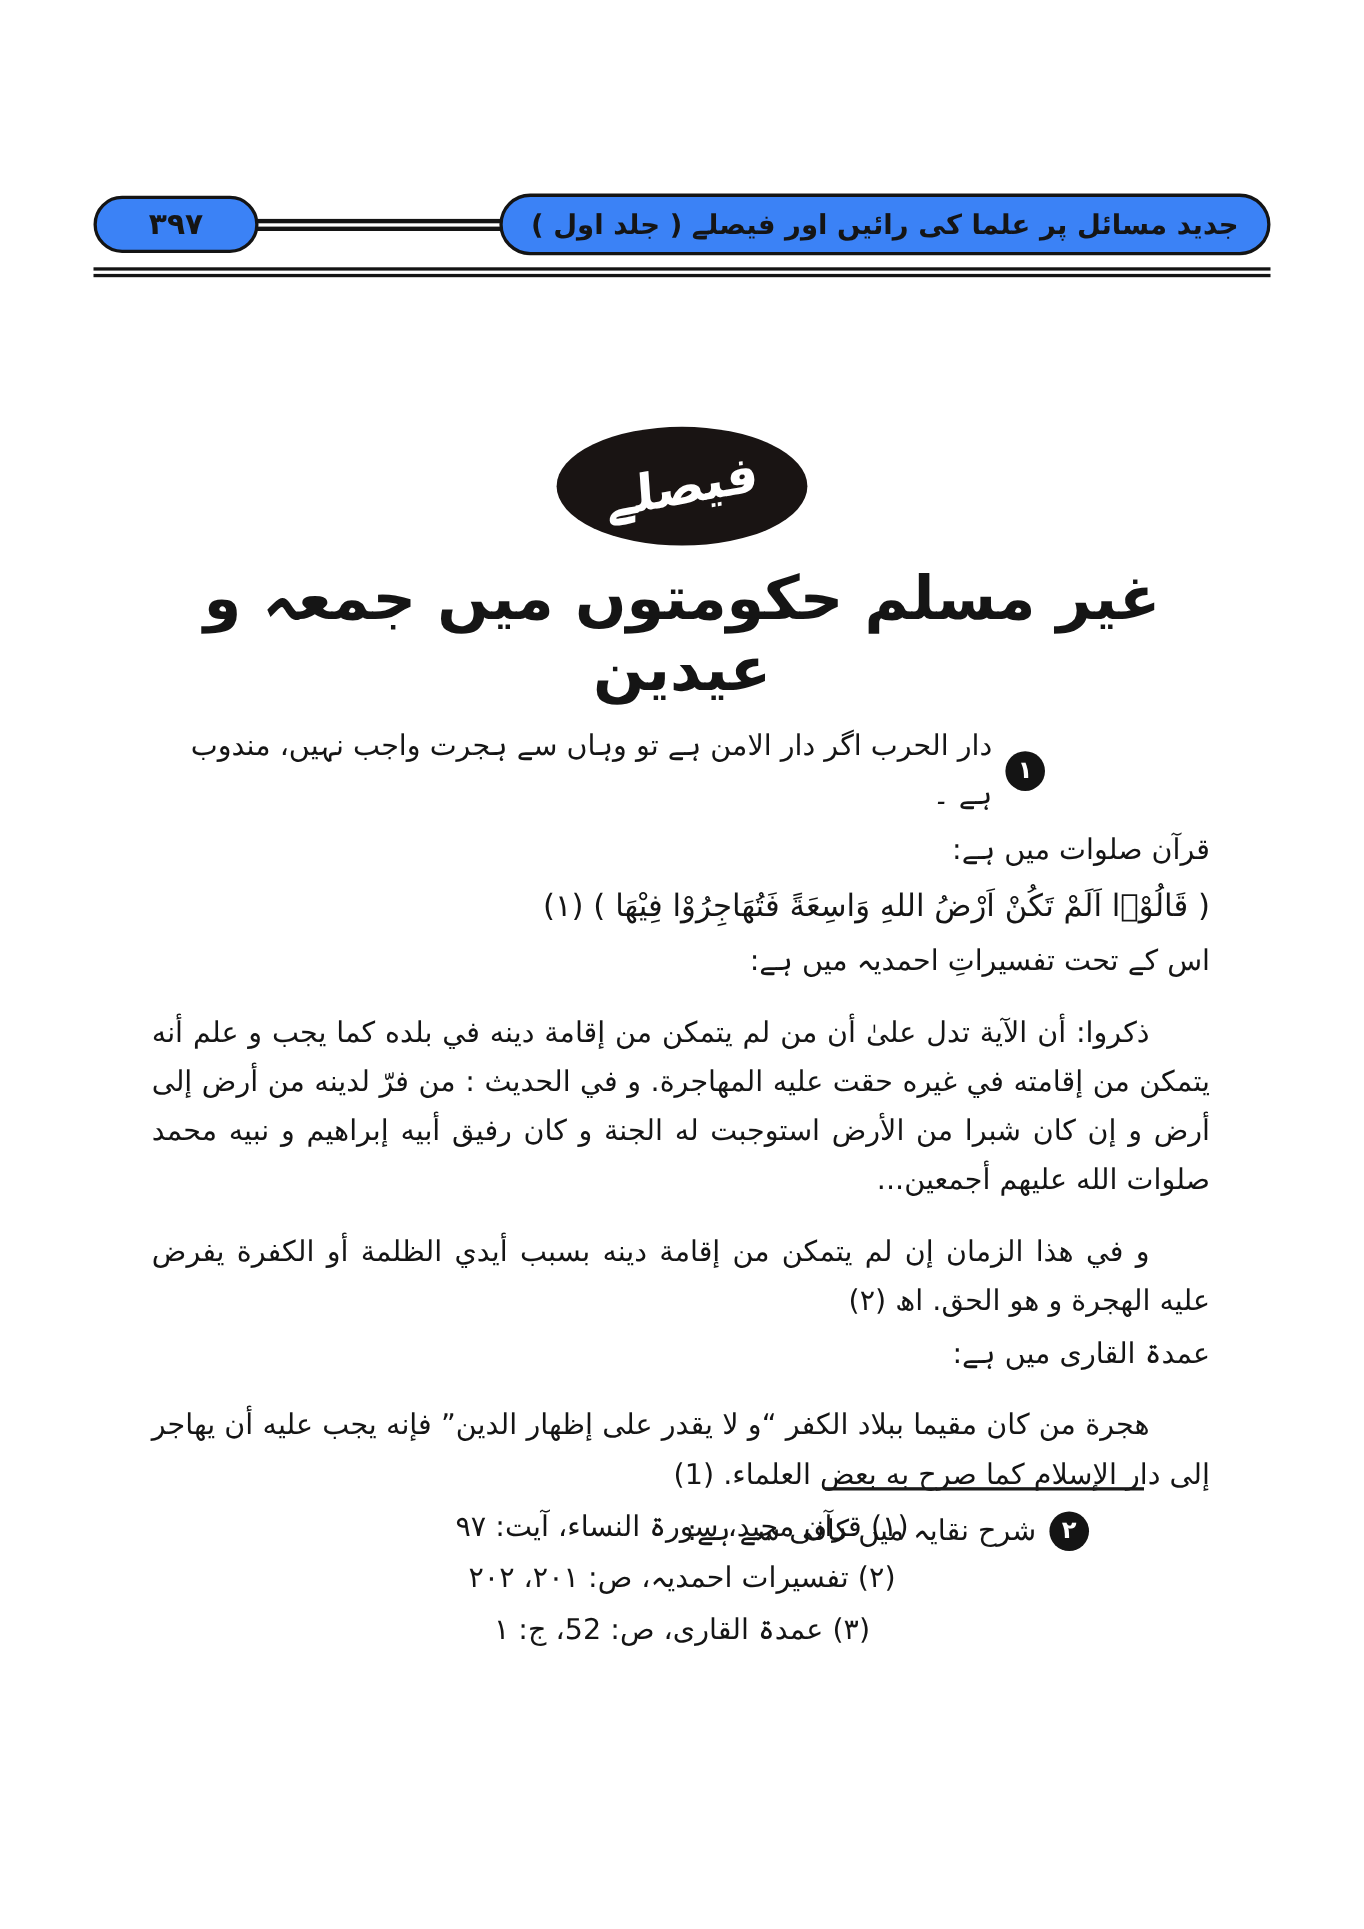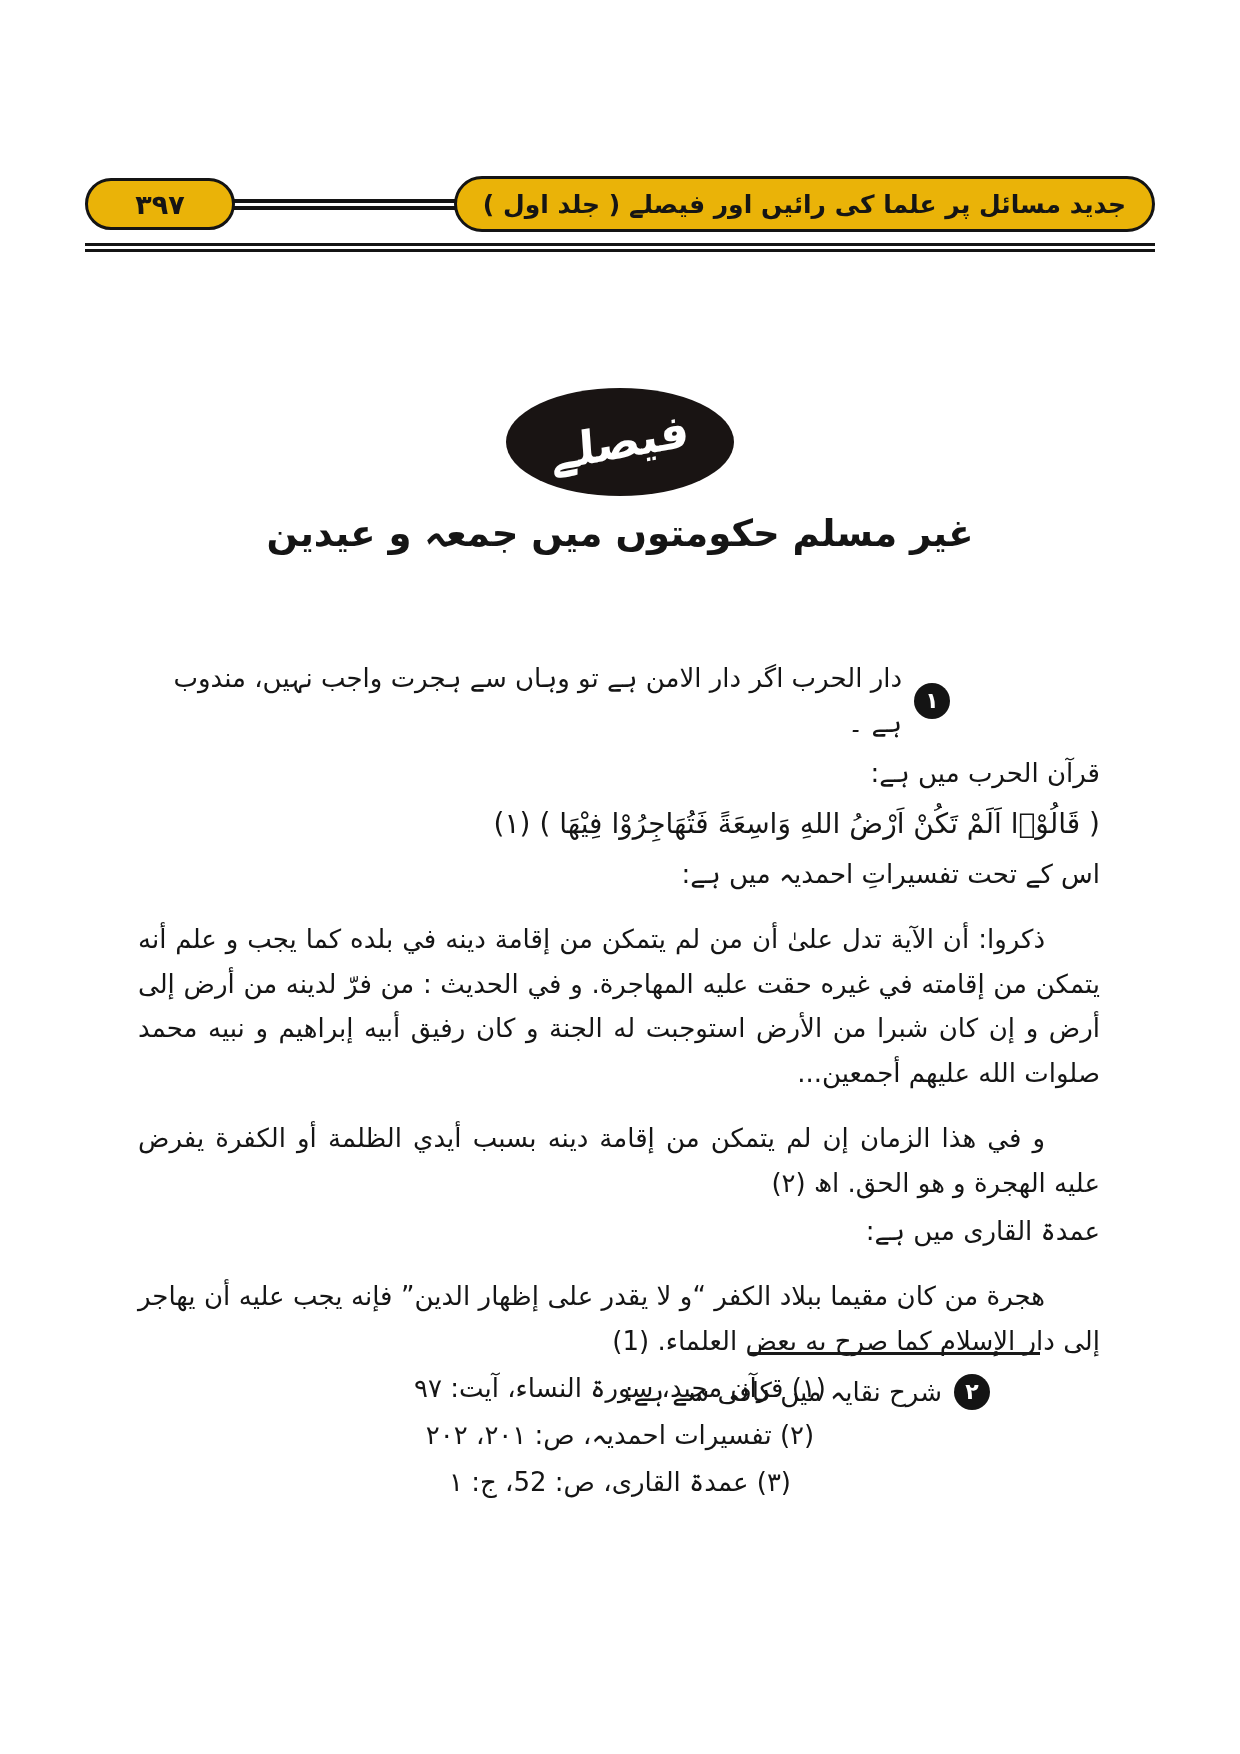--- a/index.html
+++ b/index.html
@@ -14,21 +14,21 @@
     background:#ffffff; overflow:hidden; direction:rtl;
   }
 
   
   .page-header {
     position:absolute; top:176px; left:85px; right:85px;
     display:flex; align-items:center; direction:rtl;
   }
   .capsule {
     border:3px solid #141414; border-radius:30px;
-    background:#eab308; white-space:nowrap; z-index:2;
+    background:#3b82f6; white-space:nowrap; z-index:2;
     display:flex; align-items:center; justify-content:center;
   }
   .title-capsule {
     padding:7px 26px; font-size:25px; font-weight:bold; height:56px;
   }
   .num-capsule {
     padding:7px 20px; font-size:27px; font-weight:bold;
     min-width:150px; height:52px;
   }
   .link-rule {
@@ -45,21 +45,21 @@
     position:absolute; top:388px; left:50%; transform:translateX(-50%);
     width:228px; height:108px; background:#191413; border-radius:50%;
     display:flex; align-items:center; justify-content:center;
   }
   .badge-label {
     color:#ffffff; font-size:46px; font-weight:bold;
     transform:rotate(-10deg) skewX(-6deg);
   }
   .chapter-title {
     position:absolute; top:512px; left:100px; right:100px;
-    text-align:center; font-size:37px; font-weight:bold;
+    text-align:center; font-size:55px; font-weight:bold;
     letter-spacing:1px;
   }
 
   
   .content {
     position:absolute; top:656px; right:140px; left:138px;
     direction:rtl; font-size:26px; line-height:1.72; text-align:right;
   }
   .item-row { display:flex; align-items:center; gap:12px; }
   .item-row.first { margin-right:150px; margin-bottom:6px; }
@@ -111,21 +111,21 @@
 
   <h1 class="chapter-title">غیر مسلم حکومتوں میں جمعہ و عیدین</h1>
 
   <main class="content">
 
     <div class="item-row first">
       <span class="num-circle">١</span>
       <span>دار الحرب اگر دار الامن ہے تو وہاں سے ہجرت واجب نہیں، مندوب ہے ۔</span>
     </div>
 
-    <p class="intro-line">قرآن الحرب میں ہے:</p>
+    <p class="intro-line">قرآن صلوات میں ہے:</p>
 
     <p class="verse-line">( قَالُوْۤا اَلَمْ تَكُنْ اَرْضُ اللهِ وَاسِعَةً فَتُهَاجِرُوْا فِيْهَا ) (١)</p>
 
     <p class="intro-line">اس کے تحت تفسیراتِ احمدیہ میں ہے:</p>
 
     <p class="arabic-passage">ذكروا: أن الآية تدل علىٰ أن من لم يتمكن من إقامة دينه في بلده كما يجب و علم أنه يتمكن من إقامته في غيره حقت عليه المهاجرة. و في الحديث : من فرّ لدينه من أرض إلى أرض و إن كان شبرا من الأرض استوجبت له الجنة و كان رفيق أبيه إبراهيم و نبيه محمد صلوات الله عليهم أجمعين...</p>
 
     <p class="arabic-passage">و في هذا الزمان إن لم يتمكن من إقامة دينه بسبب أيدي الظلمة أو الكفرة يفرض عليه الهجرة و هو الحق. اھ (٢)</p>
 
     <p class="intro-line">عمدۃ القاری میں ہے:</p>

